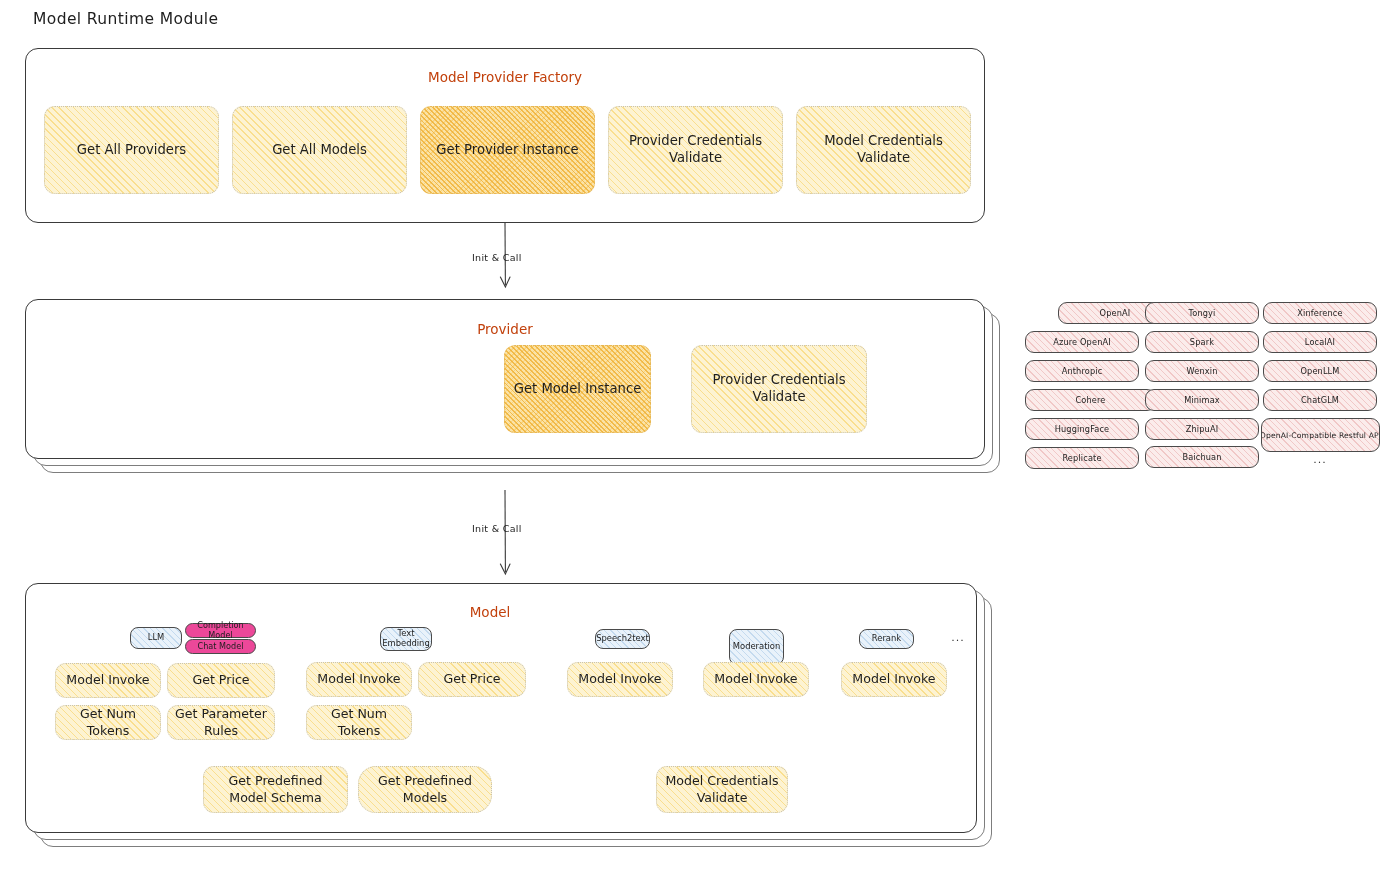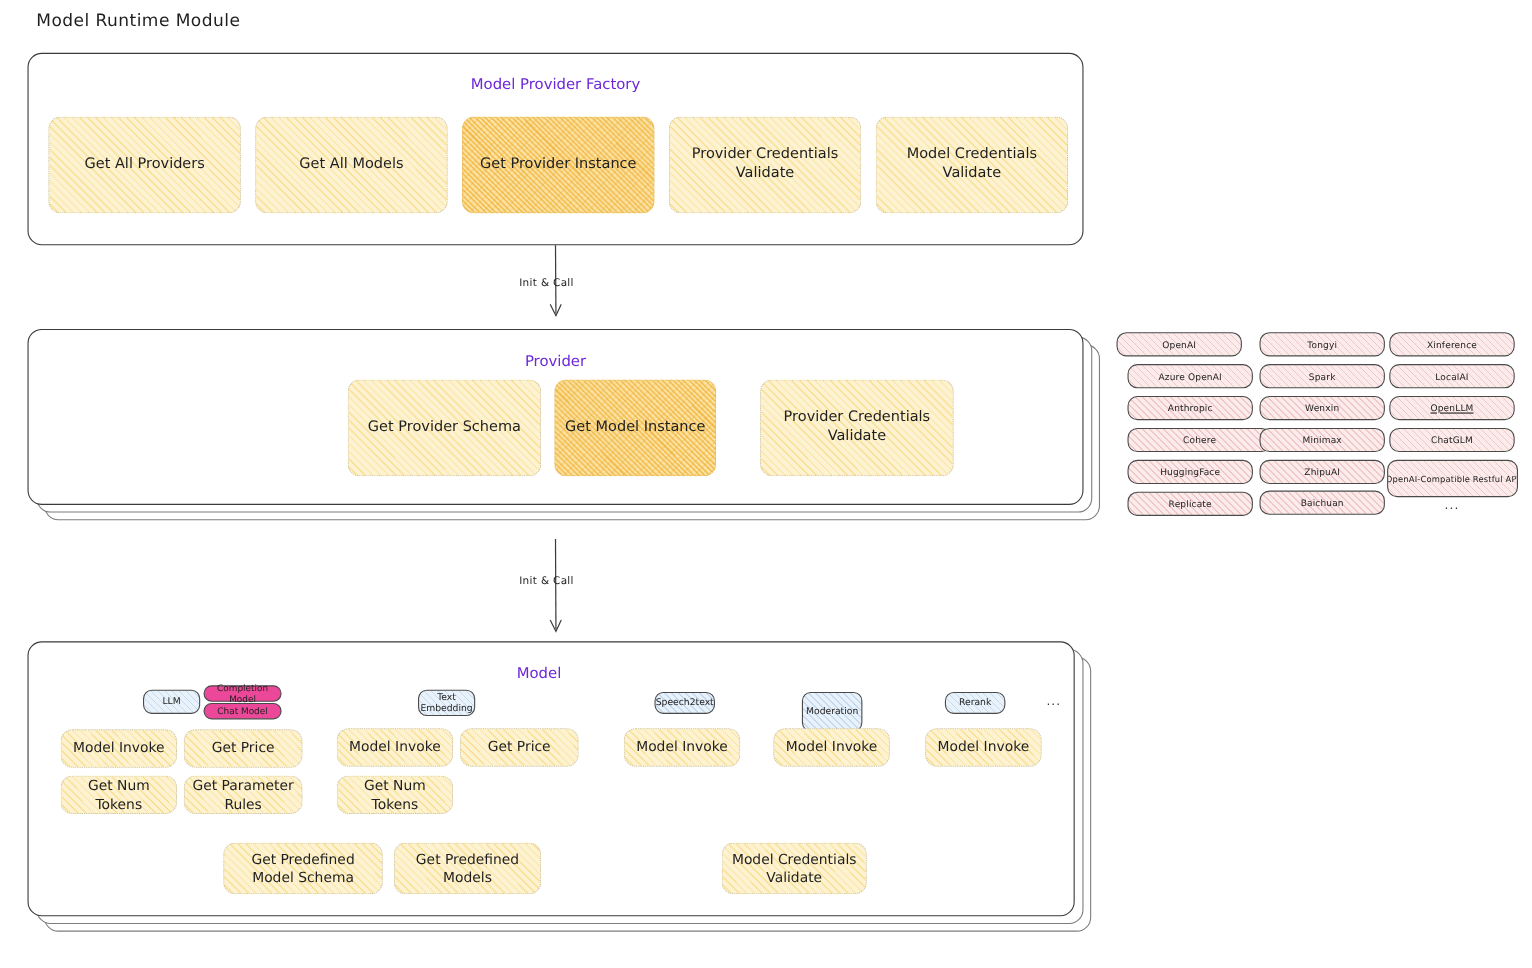--- a/index.html
+++ b/index.html
@@ -36,21 +36,21 @@
   
   .stack-layer{
     border:1.1px solid #7d7d7d;
     border-radius:13px;
     background:#ffffff;
   }
 
   
   .box-label{
     font-size:13.5px;
-    color:#6d28d9;
+    color:#c2410c;
     text-align:center;
     white-space:nowrap;
   }
 
   
   .chip{
     border:1.1px dotted #c9c3ae;
     border-radius:11px;
     display:flex;align-items:center;justify-content:center;
     text-align:center;
@@ -159,41 +159,40 @@
     <path d="M10 0 L10.4 62" stroke="#3a3a3a" stroke-width="1.1" fill="none"></path>
     <path d="M5.4 54 L10.4 64 L15 54" stroke="#3a3a3a" stroke-width="1.1" fill="none" stroke-linecap="round"></path>
   </svg>
   <div class="abs arrow-label" style="left:472px;top:252px;">Init &amp; Call</div>
 
   <div class="abs stack-layer" style="left:40px;top:313px;width:960px;height:160px;"></div>
   <div class="abs stack-layer" style="left:33px;top:306px;width:960px;height:160px;"></div>
   <div class="abs sketch-box" style="left:25px;top:299px;width:960px;height:160px;"></div>
   <div class="abs box-label" style="left:25px;top:321px;width:960px;">Provider</div>
 
-  <div class="abs chip" style="left:316px;top:345px;width:176px;height:88px;">Get Provider Schema</div>
   <div class="abs chip hl" style="left:504px;top:345px;width:147px;height:88px;">Get Model Instance</div>
   <div class="abs chip" style="left:691px;top:345px;width:176px;height:88px;">Provider Credentials Validate</div>
 
-  <div class="abs pchip" style="left:1015px;top:302px;width:114px;height:22px;">OpenAI</div>
+  <div class="abs pchip" style="left:1058px;top:302px;width:114px;height:22px;">OpenAI</div>
   <div class="abs pchip" style="left:1025px;top:331px;width:114px;height:22px;">Azure OpenAI</div>
   <div class="abs pchip" style="left:1025px;top:360px;width:114px;height:22px;">Anthropic</div>
   <div class="abs pchip" style="left:1025px;top:389px;width:131px;height:22px;">Cohere</div>
   <div class="abs pchip" style="left:1025px;top:418px;width:114px;height:22px;">HuggingFace</div>
   <div class="abs pchip" style="left:1025px;top:447px;width:114px;height:22px;">Replicate</div>
 
   <div class="abs pchip" style="left:1145px;top:302px;width:114px;height:22px;">Tongyi</div>
   <div class="abs pchip" style="left:1145px;top:331px;width:114px;height:22px;">Spark</div>
   <div class="abs pchip" style="left:1145px;top:360px;width:114px;height:22px;">Wenxin</div>
   <div class="abs pchip" style="left:1145px;top:389px;width:114px;height:22px;">Minimax</div>
   <div class="abs pchip" style="left:1145px;top:418px;width:114px;height:22px;">ZhipuAI</div>
   <div class="abs pchip" style="left:1145px;top:446px;width:114px;height:22px;">Baichuan</div>
 
   <div class="abs pchip" style="left:1263px;top:302px;width:114px;height:22px;">Xinference</div>
   <div class="abs pchip" style="left:1263px;top:331px;width:114px;height:22px;">LocalAI</div>
-  <div class="abs pchip" style="left:1263px;top:360px;width:114px;height:22px;text-decoration:underline;">OpenLLM</div>
+  <div class="abs pchip" style="left:1263px;top:360px;width:114px;height:22px;">OpenLLM</div>
   <div class="abs pchip" style="left:1263px;top:389px;width:114px;height:22px;">ChatGLM</div>
   <div class="abs pchip" style="left:1261px;top:418px;width:119px;height:34px;font-size:7.6px;">OpenAI-Compatible Restful API</div>
   <div class="abs ellipsis-mark" style="left:1263px;top:453px;width:114px;">...</div>
 
   <svg class="arrow" style="left:495px;top:490px;" width="20" height="92" viewBox="0 0 20 92">
     <path d="M10 0 L10.4 82" stroke="#3a3a3a" stroke-width="1.1" fill="none"></path>
     <path d="M5.4 74 L10.4 84 L15 74" stroke="#3a3a3a" stroke-width="1.1" fill="none" stroke-linecap="round"></path>
   </svg>
   <div class="abs arrow-label" style="left:472px;top:523px;">Init &amp; Call</div>
 
@@ -222,16 +221,16 @@
 
   <div class="abs badge" style="left:729px;top:629px;width:55px;height:36px;">Moderation</div>
   <div class="abs chip small" style="left:703px;top:662px;width:106px;height:35px;">Model Invoke</div>
 
   <div class="abs badge" style="left:859px;top:629px;width:55px;height:20px;">Rerank</div>
   <div class="abs chip small" style="left:841px;top:662px;width:106px;height:35px;">Model Invoke</div>
 
   <div class="abs ellipsis-mark" style="left:944px;top:631px;width:28px;">...</div>
 
   <div class="abs chip small" style="left:203px;top:766px;width:145px;height:47px;">Get Predefined Model Schema</div>
-  <div class="abs chip small" style="left:358px;top:766px;width:134px;height:47px;">Get Predefined Models</div>
+  <div class="abs chip small" style="left:358px;top:766px;width:134px;height:47px;border-radius:18px;">Get Predefined Models</div>
   <div class="abs chip small" style="left:656px;top:766px;width:132px;height:47px;">Model Credentials Validate</div>
 
 </div>
 
 </body></html>

